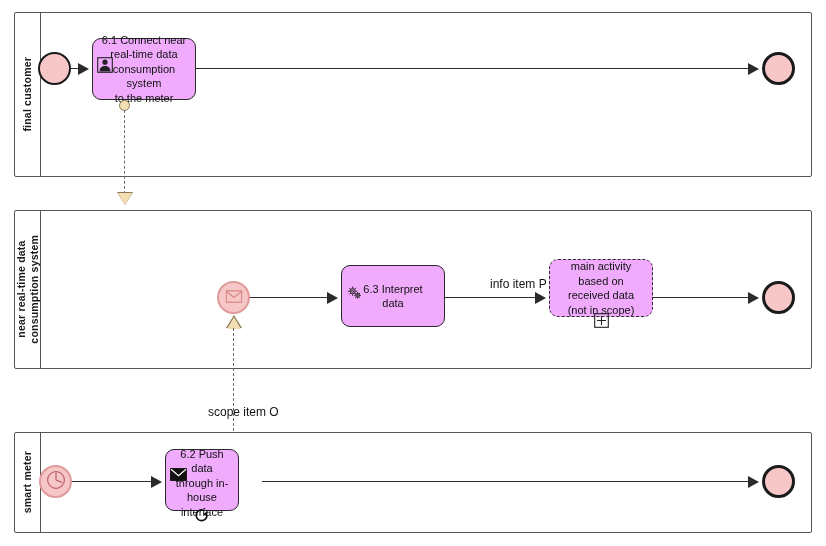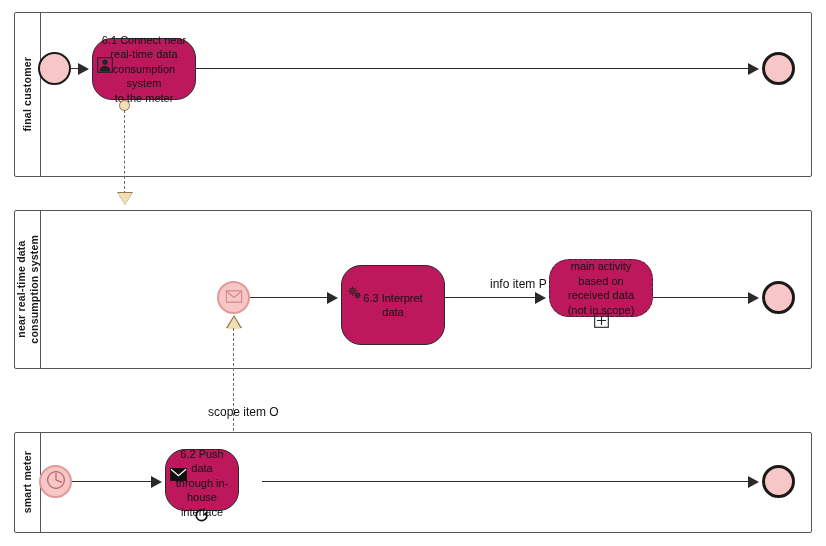--- a/index.html
+++ b/index.html
@@ -75,23 +75,23 @@
     position: absolute;
     left: 50%;
     top: 50%;
     transform: translate(-50%, -50%);
   }
 
   
   .task {
     position: absolute;
     box-sizing: border-box;
-    background: #be185d;
+    background: #f0abfc;
     border: 1.4px solid #2a2a2a;
-    border-radius: 20px;
+    border-radius: 9px;
     display: flex;
     align-items: center;
     justify-content: center;
     text-align: center;
     color: #111111;
     font-size: 11px;
     line-height: 14.5px;
     padding: 20px 5px;
     white-space: pre-line;
   }
@@ -237,21 +237,21 @@
       <svg width="17" height="13" viewBox="0 0 17 13">
         <rect x="0.8" y="0.8" width="15.4" height="11.4" fill="none" stroke="#d98a8a" stroke-width="1.3"></rect>
         <path d="M1.2 1.4 L8.5 7.4 L15.8 1.4" fill="none" stroke="#d98a8a" stroke-width="1.3"></path>
       </svg>
     </span>
   </div>
 
   <div class="seq-line" style="left:250px; top:297px; width:80px;"></div>
   <div class="seq-arrow" style="left:327px; top:291.5px;"></div>
 
-  <div class="task" style="left:341px; top:265px; width:104px; height:80px;">
+  <div class="task" style="left:341px; top:265px; width:104px; height:62px;">
     <span class="task-icon">
       <svg width="17" height="17" viewBox="0 0 17 17">
         <g fill="none" stroke="#222" stroke-width="1">
           <circle cx="6.6" cy="7.2" r="2.6"></circle>
           <circle cx="6.6" cy="7.2" r="1.1"></circle>
           <path d="M6.6 2.6 L6.6 4.2 M6.6 10.2 L6.6 11.8 M2 7.2 L3.6 7.2 M9.6 7.2 L11.2 7.2
                    M3.3 3.9 L4.5 5.1 M8.7 9.3 L9.9 10.5 M9.9 3.9 L8.7 5.1 M4.5 9.3 L3.3 10.5"></path>
           <circle cx="11.6" cy="11.4" r="1.9"></circle>
           <circle cx="11.6" cy="11.4" r="0.8"></circle>
           <path d="M11.6 8.2 L11.6 9.4 M11.6 13.4 L11.6 14.6 M8.4 11.4 L9.6 11.4 M13.6 11.4 L14.8 11.4

